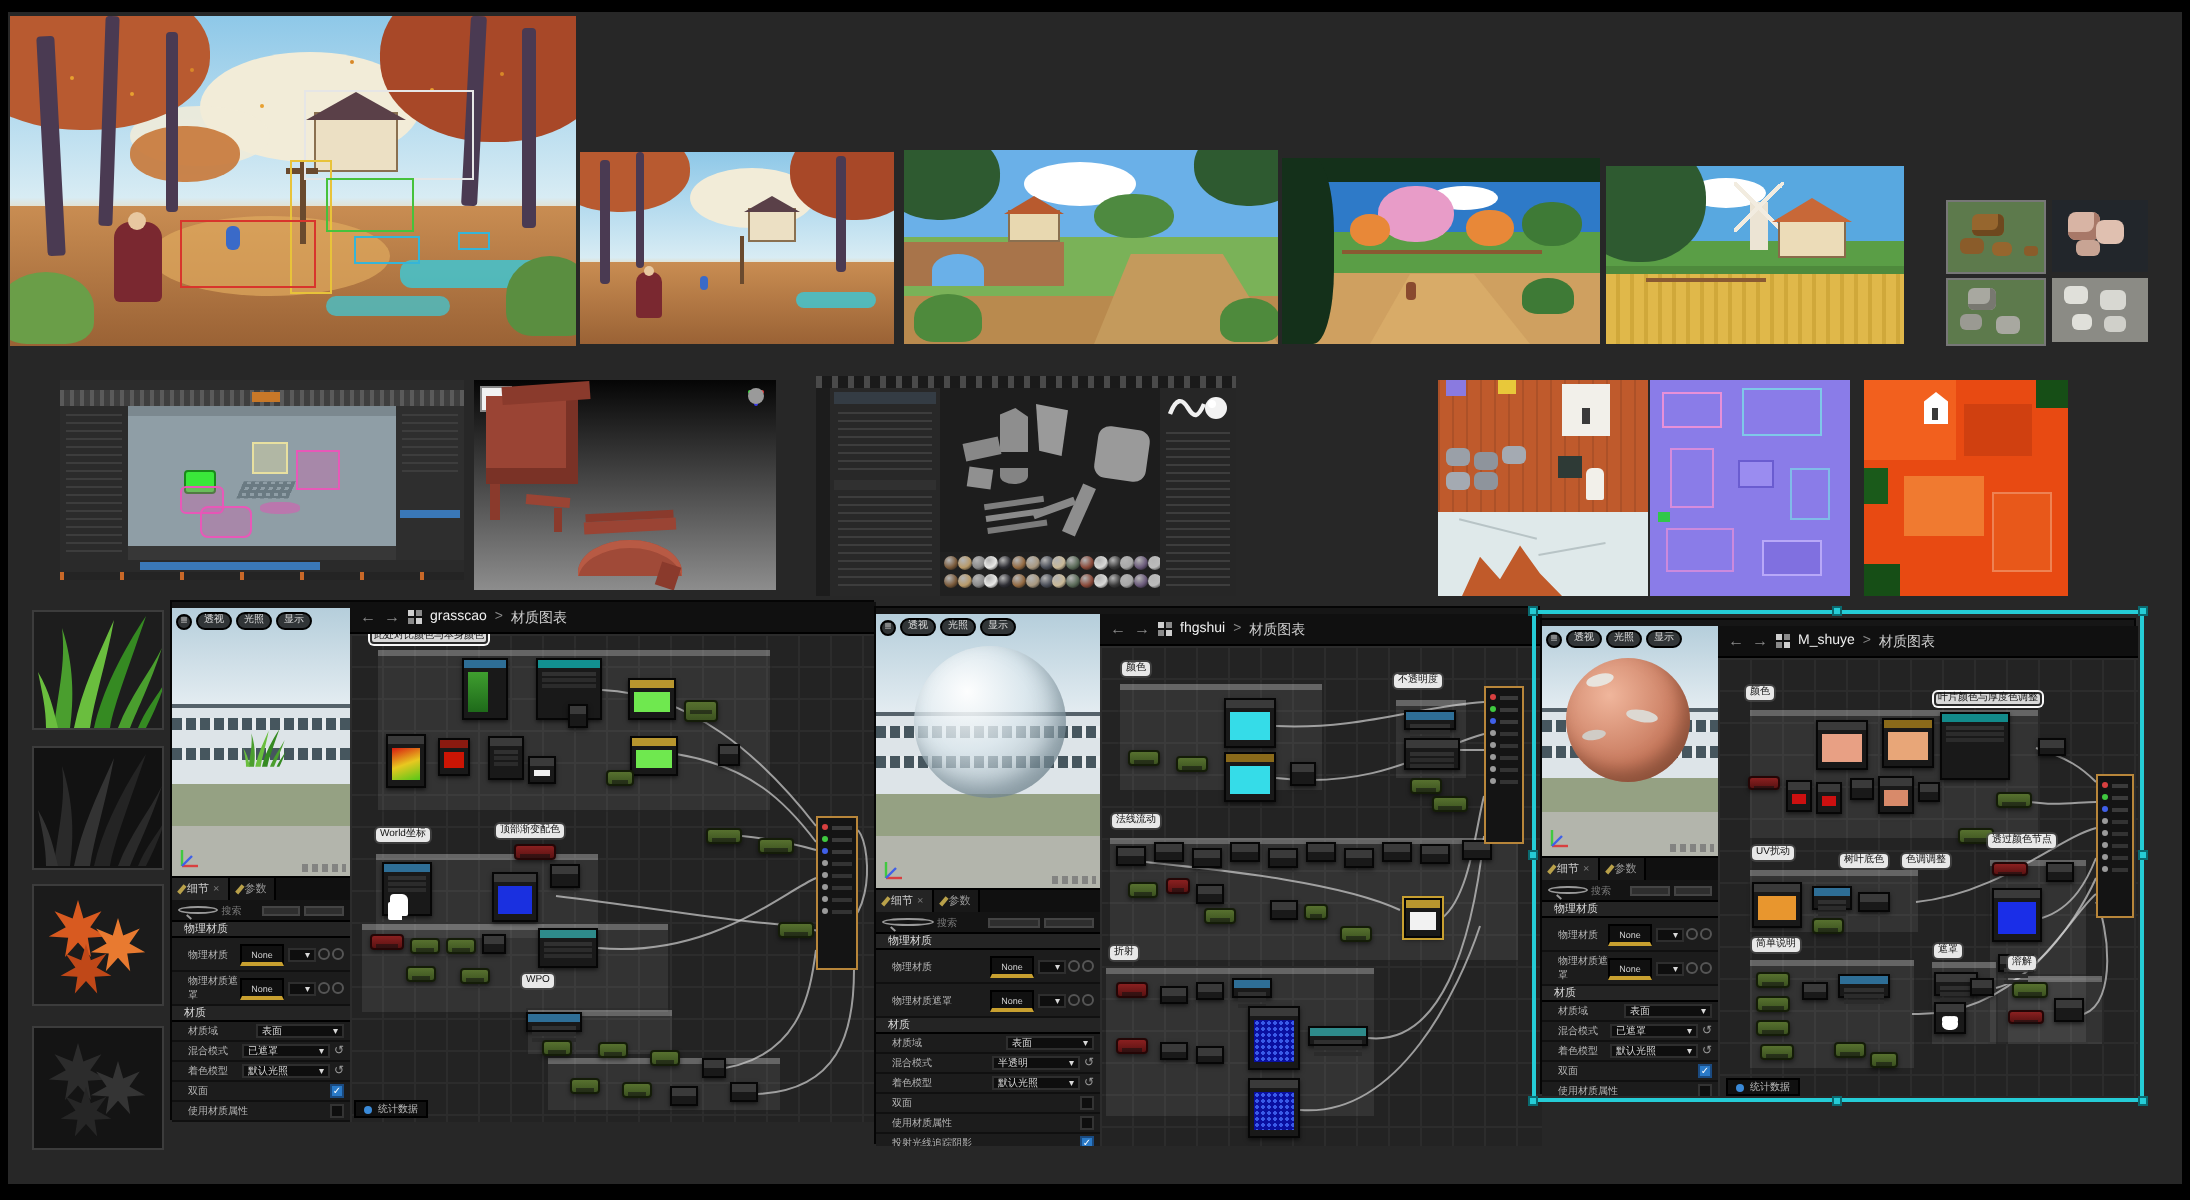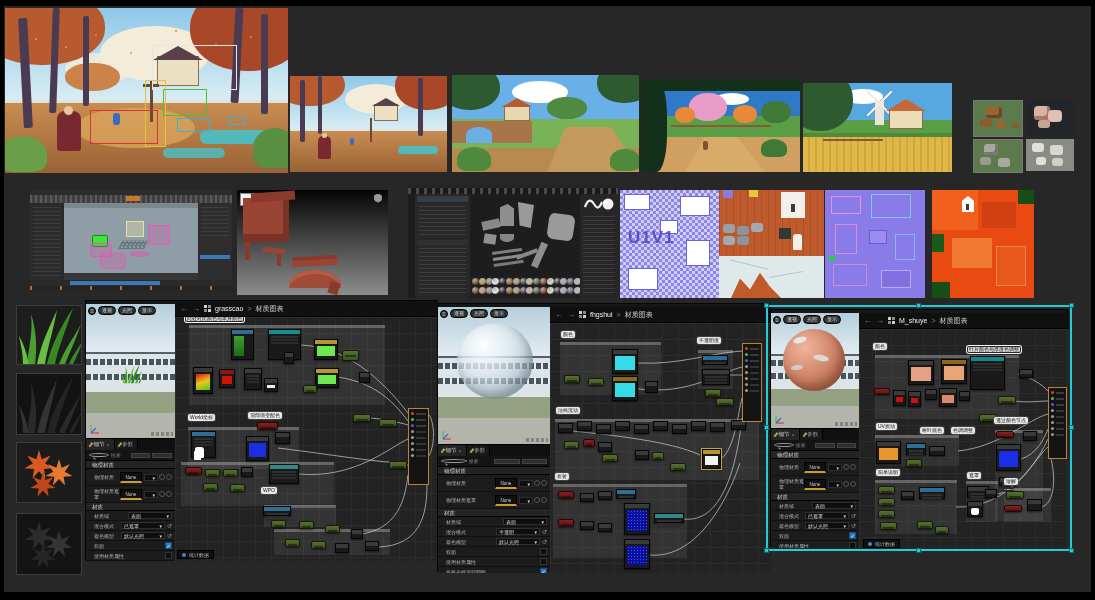--- a/index.html
+++ b/index.html
@@ -332,28 +332,20 @@
     <div class="abs" style="left:172px;top:6px;right:0;bottom:0;background:#262626;">
       <svg class="abs" style="left:4px;top:2px;" width="30" height="16" viewBox="0 0 30 16">
         <path d="M1,11 C4,3 7,3 10,8 C13,13 15,13 18,6" stroke="#f0f0f0" stroke-width="2.2" fill="none"></path>
         <circle cx="24" cy="8" r="5.5" fill="#f2f2f2"></circle>
         <circle cx="22" cy="6" r="2" fill="#fff"></circle>
       </svg>
       <div class="abs txtlines" style="left:3px;top:22px;right:3px;bottom:4px;"></div>
     </div>
   </div>
 
-  <div class="panel checker" style="left:620px;top:190px;width:99px;height:108px;">
-    <div class="uvblock" style="left:4px;top:4px;width:26px;height:16px;"></div>
-    <div class="uvblock" style="left:60px;top:6px;width:30px;height:20px;"></div>
-    <div class="uvblock" style="left:66px;top:50px;width:24px;height:26px;"></div>
-    <div class="uvblock" style="left:8px;top:78px;width:30px;height:22px;"></div>
-    <div class="uvblock" style="left:40px;top:30px;width:18px;height:14px;"></div>
-    <div class="abs" style="left:8px;top:38px;font-size:17px;font-weight:bold;color:rgba(80,70,200,.9);letter-spacing:1px;">U1V1</div>
-  </div>
 
   <div class="panel" style="left:719px;top:190px;width:105px;height:108px;background:#bf5a2c;">
     <div class="abs" style="left:0;top:0;right:0;height:66px;background:repeating-linear-gradient(90deg,rgba(0,0,0,.10) 0 1px,transparent 1px 7px);"></div>
     <div class="abs" style="left:4px;top:0;width:10px;height:8px;background:#8a7ae0;"></div>
     <div class="abs" style="left:30px;top:0;width:9px;height:7px;background:#e8c83a;"></div>
     <div class="abs" style="left:62px;top:2px;width:24px;height:26px;background:#f2f0ea;">
       <div class="abs" style="left:8px;top:2px;width:8px;height:8px;background:#f2f0ea;clip-path:polygon(50% 0,100% 100%,0 100%);"></div>
       <div class="abs" style="left:10px;top:12px;width:4px;height:8px;background:#3a3a3a;"></div>
     </div>
     <div class="abs" style="left:4px;top:34px;width:12px;height:9px;background:#9aa0a8;border-radius:3px;box-shadow:14px 2px 0 #8e949c,28px -1px 0 #a4aab2,14px 12px 0 #8e949c,0 12px 0 #a4aab2;"></div>

